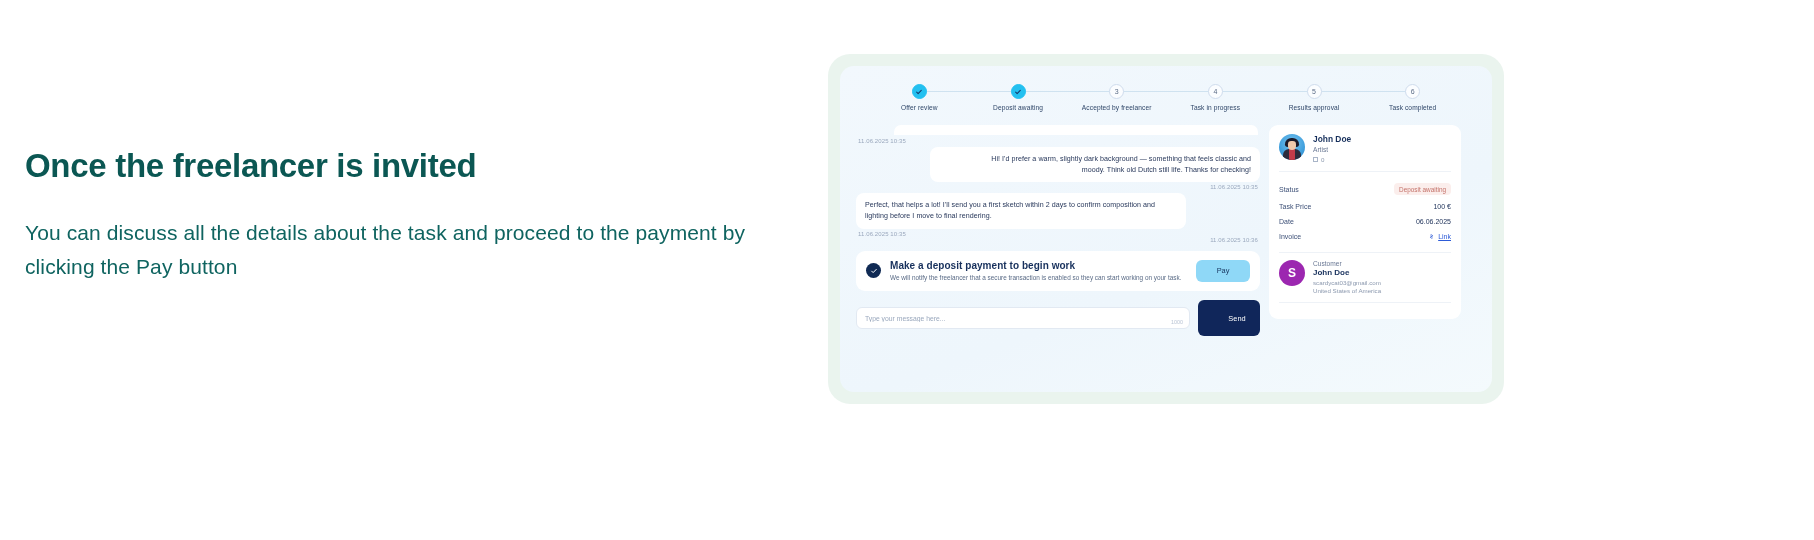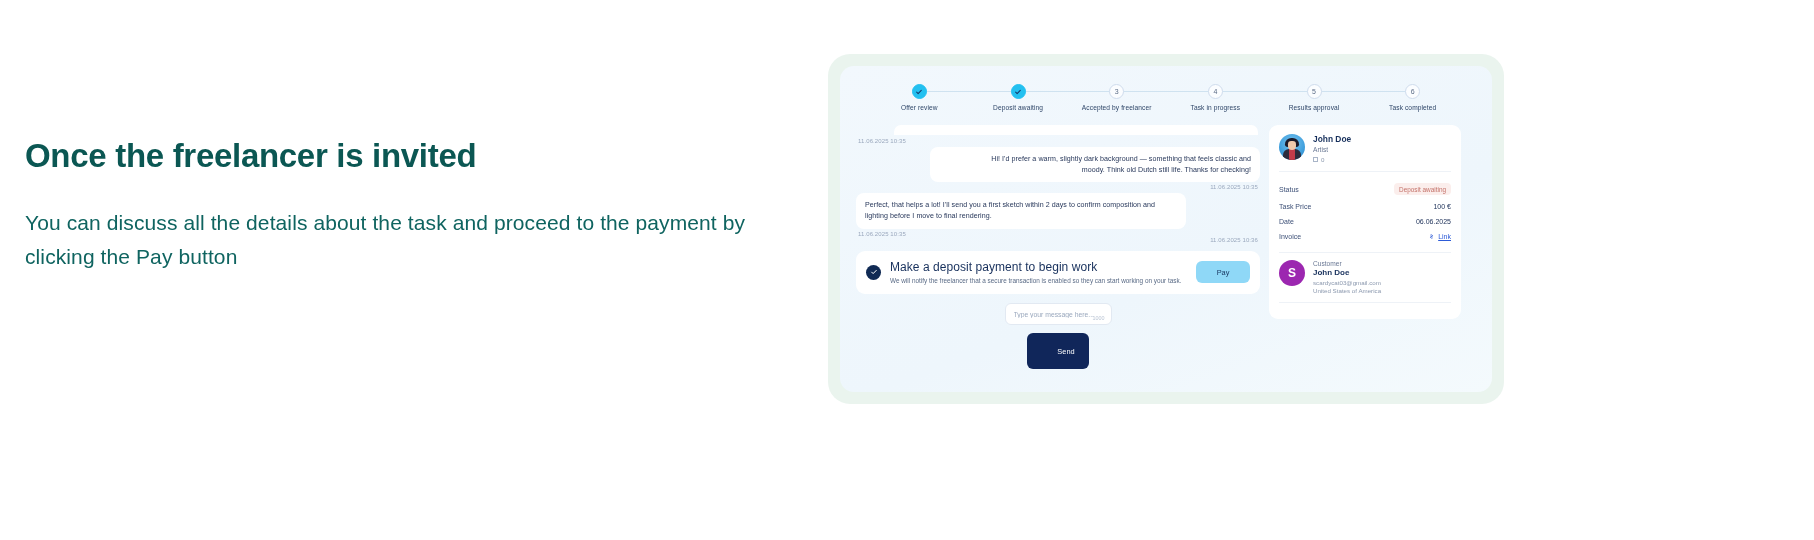--- a/index.html
+++ b/index.html
@@ -5,21 +5,21 @@
   * { box-sizing: border-box; margin: 0; padding: 0; }
   html, body {
     width: 1814px; height: 540px;
     background: #ffffff;
     font-family: "Liberation Sans", sans-serif;
     overflow: hidden;
   }
   .page { position: relative; width: 1814px; height: 540px; }
 
   
-  .copy { position: absolute; left: 25px; top: 136px; width: 740px; }
+  .copy { position: absolute; left: 25px; top: 146px; width: 740px; }
   .copy-title {
     font-size: 33px; font-weight: 700; color: #0b5753;
     letter-spacing: -0.3px; line-height: 1.2;
   }
   .copy-body {
     margin-top: 30px;
     font-size: 21px; font-weight: 400; color: #0f6460;
     line-height: 1.65; letter-spacing: 0.1px;
   }
 
@@ -92,32 +92,32 @@
     padding: 9px 10px 9px 10px;
     display: flex; align-items: center; gap: 9px;
   }
   .dep-check {
     width: 15px; height: 15px; border-radius: 50%;
     background: #102a54; flex: 0 0 auto;
     display: flex; align-items: center; justify-content: center;
   }
   .dep-check svg { width: 8px; height: 8px; }
   .dep-text { flex: 1 1 auto; }
-  .dep-title { font-size: 12px; font-weight: 400; color: #17305c; letter-spacing: 0.05px; }
+  .dep-title { font-size: 10px; font-weight: 700; color: #17305c; letter-spacing: 0.05px; }
   .dep-sub { font-size: 6.4px; color: #5a6b86; line-height: 1.5; margin-top: 2px; }
   .pay-btn {
     width: 54px; height: 22px; border-radius: 6px;
     background: #8fd8f7; color: #1b3a63;
     font-size: 7.4px; border: none; cursor: pointer;
     display: flex; align-items: center; justify-content: center;
     flex: 0 0 auto;
   }
 
   
-  .composer { display: flex; gap: 8px; margin-top: 9px; align-items: center; flex-direction: column; }
+  .composer { display: flex; gap: 8px; margin-top: 9px; align-items: center; }
   .input-wrap {
     flex: 1 1 auto; height: 22px; background: #fff;
     border: 1px solid #e2e9f2; border-radius: 6px;
     display: flex; align-items: center; padding: 0 8px;
     position: relative;
   }
   .input-wrap input {
     border: none; outline: none; background: transparent;
     font-size: 6.8px; color: #2c3e61; width: 100%;
     font-family: "Liberation Sans", sans-serif;

